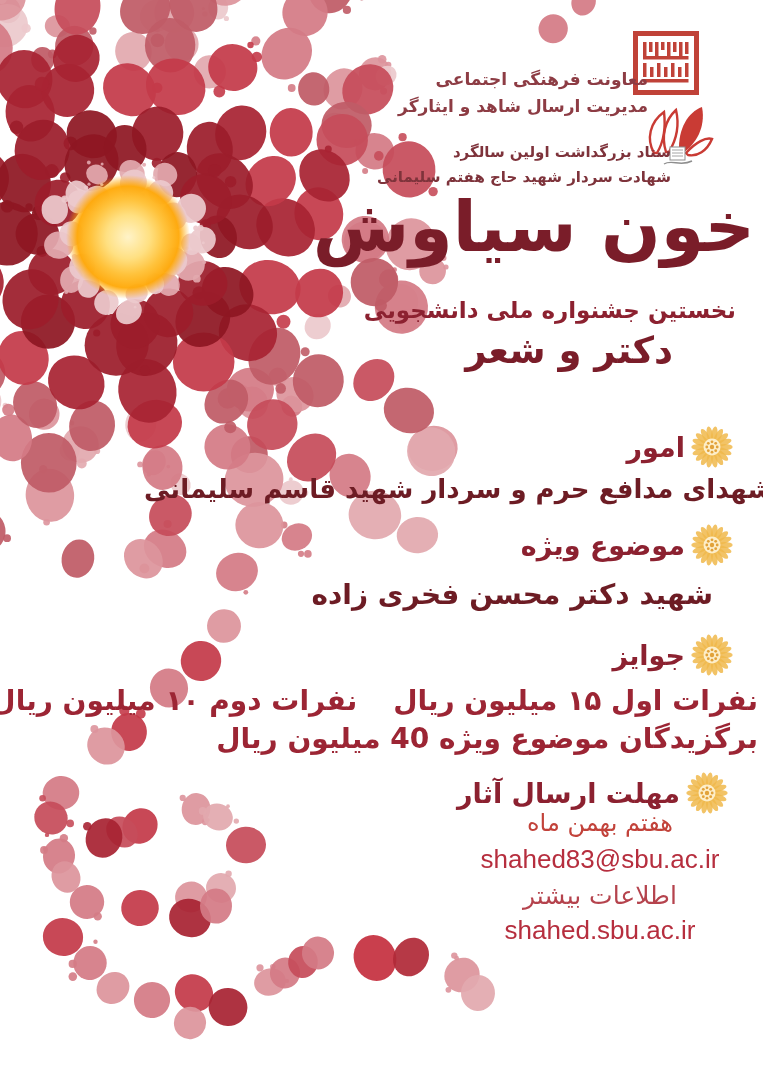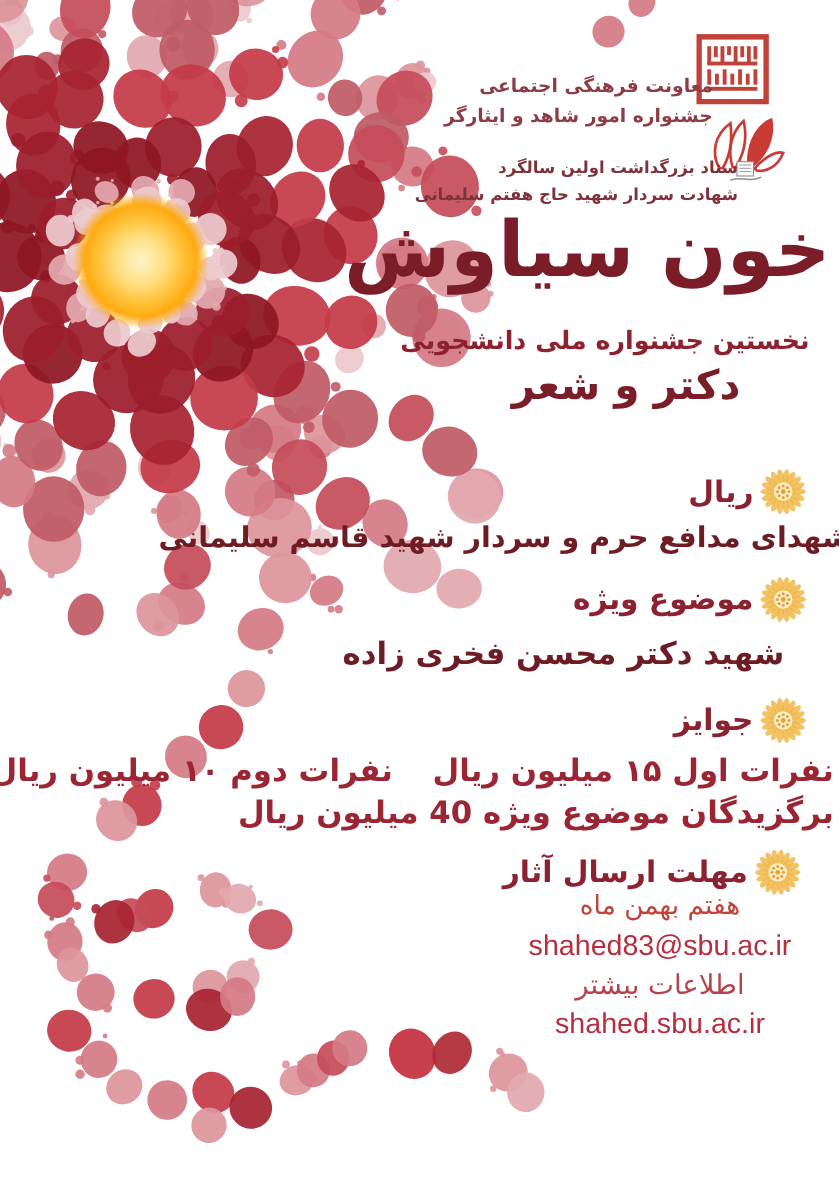--- a/index.html
+++ b/index.html
@@ -418,21 +418,21 @@
         <rect x="38" y="32" width="3.5" height="14"></rect>
           <rect x="45" y="36" width="3.5" height="10"></rect>
         <rect x="52" y="32" width="3.5" height="14"></rect>
         <rect x="10" y="48" width="45.5" height="3.5"></rect>
       </g>
     </svg>
   </div>
 
   <div class="abs fa deputy" dir="rtl">
     <div>معاونت فرهنگی اجتماعی</div>
-    <div>جشنواره امور شاهد و ایثارگر</div>
+    <div>مدیریت ارسال شاهد و ایثارگر</div>
   </div>
 
   <div class="lotus">
     <svg viewBox="0 0 76 72" width="76" height="72">
       <path class="lotusline" d="M15,52 C7,38 11,21 25,11 C27,28 24,42 18,52 Z"></path>
       <path class="lotusline" d="M27,51 C22,35 26,19 37,9 C41,26 36,41 30,51 Z"></path>
       <path class="lotussolid" d="M40,50 C39,28 49,11 63,6 C67,26 57,43 44,52 Z"></path>
       <path class="lotusline" d="M47,52 C57,41 67,36 73,38 C68,50 58,56 49,54 Z"></path>
       <g>
         <rect x="31" y="46" width="15" height="13" fill="#ffffff" stroke="#8e8e8e" stroke-width="1"></rect>
@@ -475,21 +475,21 @@
           <circle cx="27.2" cy="22.0" r="1.4" fill="#e2a23a"></circle>
           <circle cx="25.7" cy="25.7" r="1.4" fill="#e2a23a"></circle>
           <circle cx="22.0" cy="27.2" r="1.4" fill="#e2a23a"></circle>
           <circle cx="18.3" cy="25.7" r="1.4" fill="#e2a23a"></circle>
           <circle cx="16.8" cy="22.0" r="1.4" fill="#e2a23a"></circle>
           <circle cx="18.3" cy="18.3" r="1.4" fill="#e2a23a"></circle>
           <circle cx="22.0" cy="16.8" r="1.4" fill="#e2a23a"></circle>
           <circle cx="25.7" cy="18.3" r="1.4" fill="#e2a23a"></circle>
           <circle cx="22" cy="22" r="2.2" fill="#e2a23a"></circle>
         </svg></span>
-    <span class="htxt fa">ریال</span>
+    <span class="htxt fa">امور</span>
   </div>
   <div class="abs fa body-line topic-body" dir="rtl">شهدای مدافع حرم و سردار شهید قاسم سلیمانی</div>
 
   <div class="hrow" dir="rtl" style="top:522px;right:45px;">
     <span class="bullet"><svg viewBox="0 0 44 44" width="44" height="44">
           <ellipse cx="34.5" cy="22.0" rx="3.1" ry="8.2" transform="rotate(90.0 34.5 22.0)" fill="#f0b94b" opacity="0.85"></ellipse>
           <ellipse cx="33.7" cy="26.3" rx="3.1" ry="8.2" transform="rotate(110.0 33.7 26.3)" fill="#f0b94b" opacity="0.85"></ellipse>
           <ellipse cx="31.6" cy="30.0" rx="3.1" ry="8.2" transform="rotate(130.0 31.6 30.0)" fill="#f0b94b" opacity="0.85"></ellipse>
           <ellipse cx="28.3" cy="32.8" rx="3.1" ry="8.2" transform="rotate(150.0 28.3 32.8)" fill="#f0b94b" opacity="0.85"></ellipse>
           <ellipse cx="24.2" cy="34.3" rx="3.1" ry="8.2" transform="rotate(170.0 24.2 34.3)" fill="#f0b94b" opacity="0.85"></ellipse>

